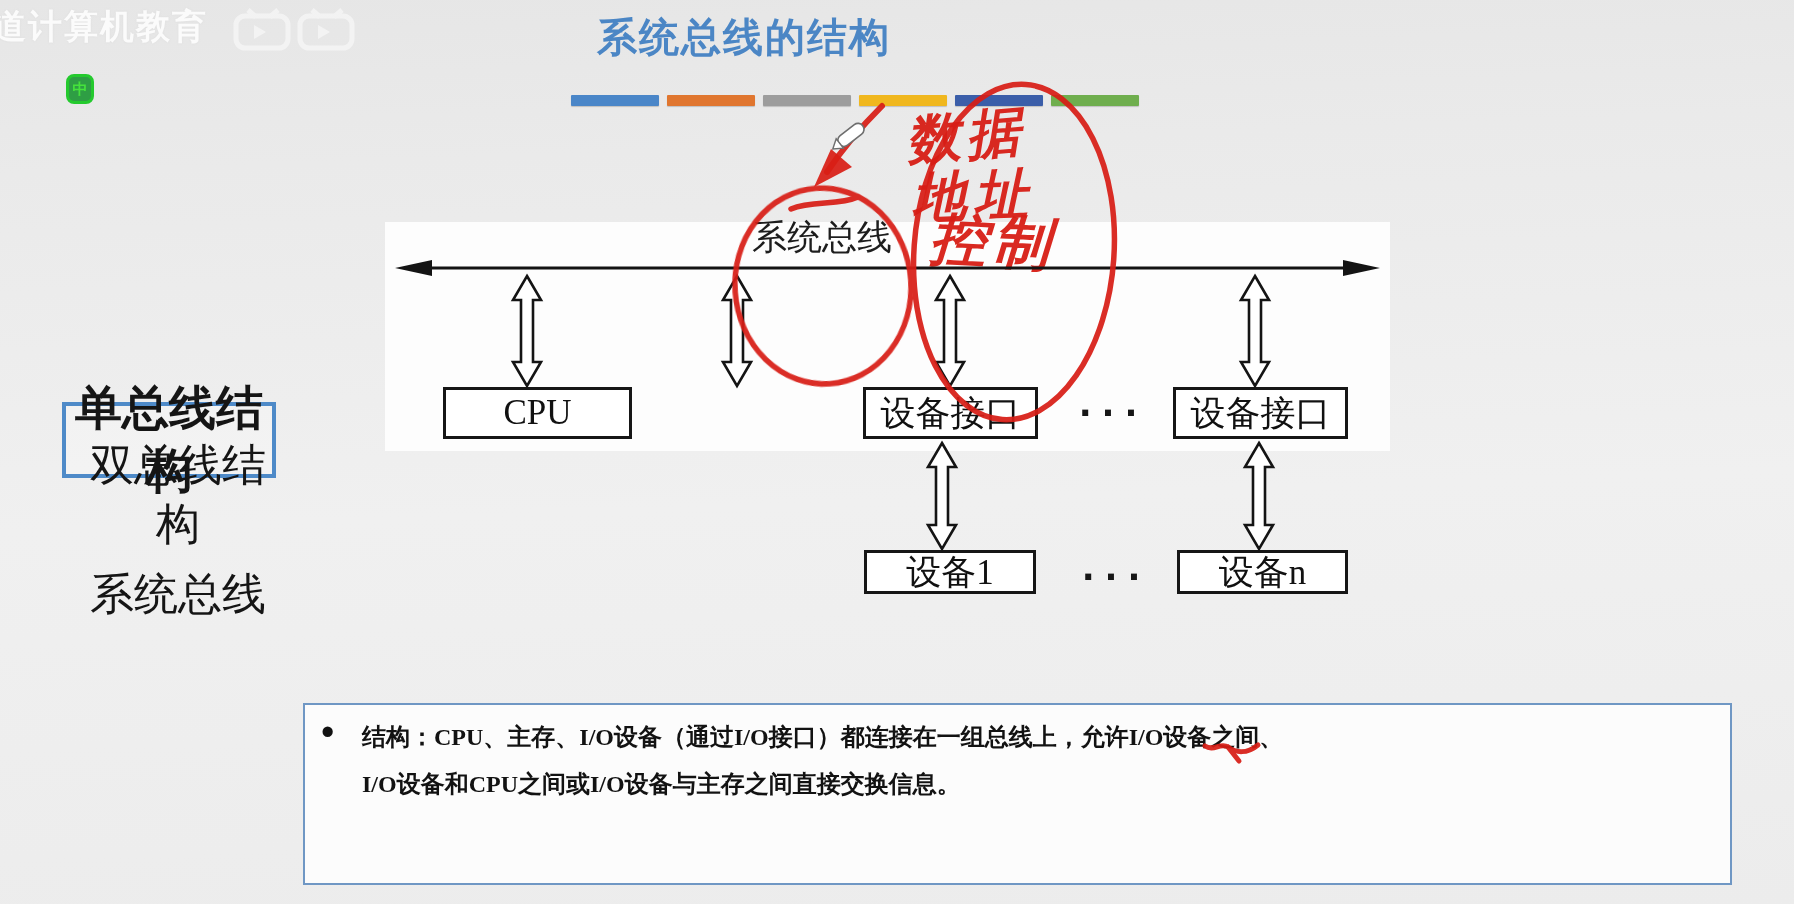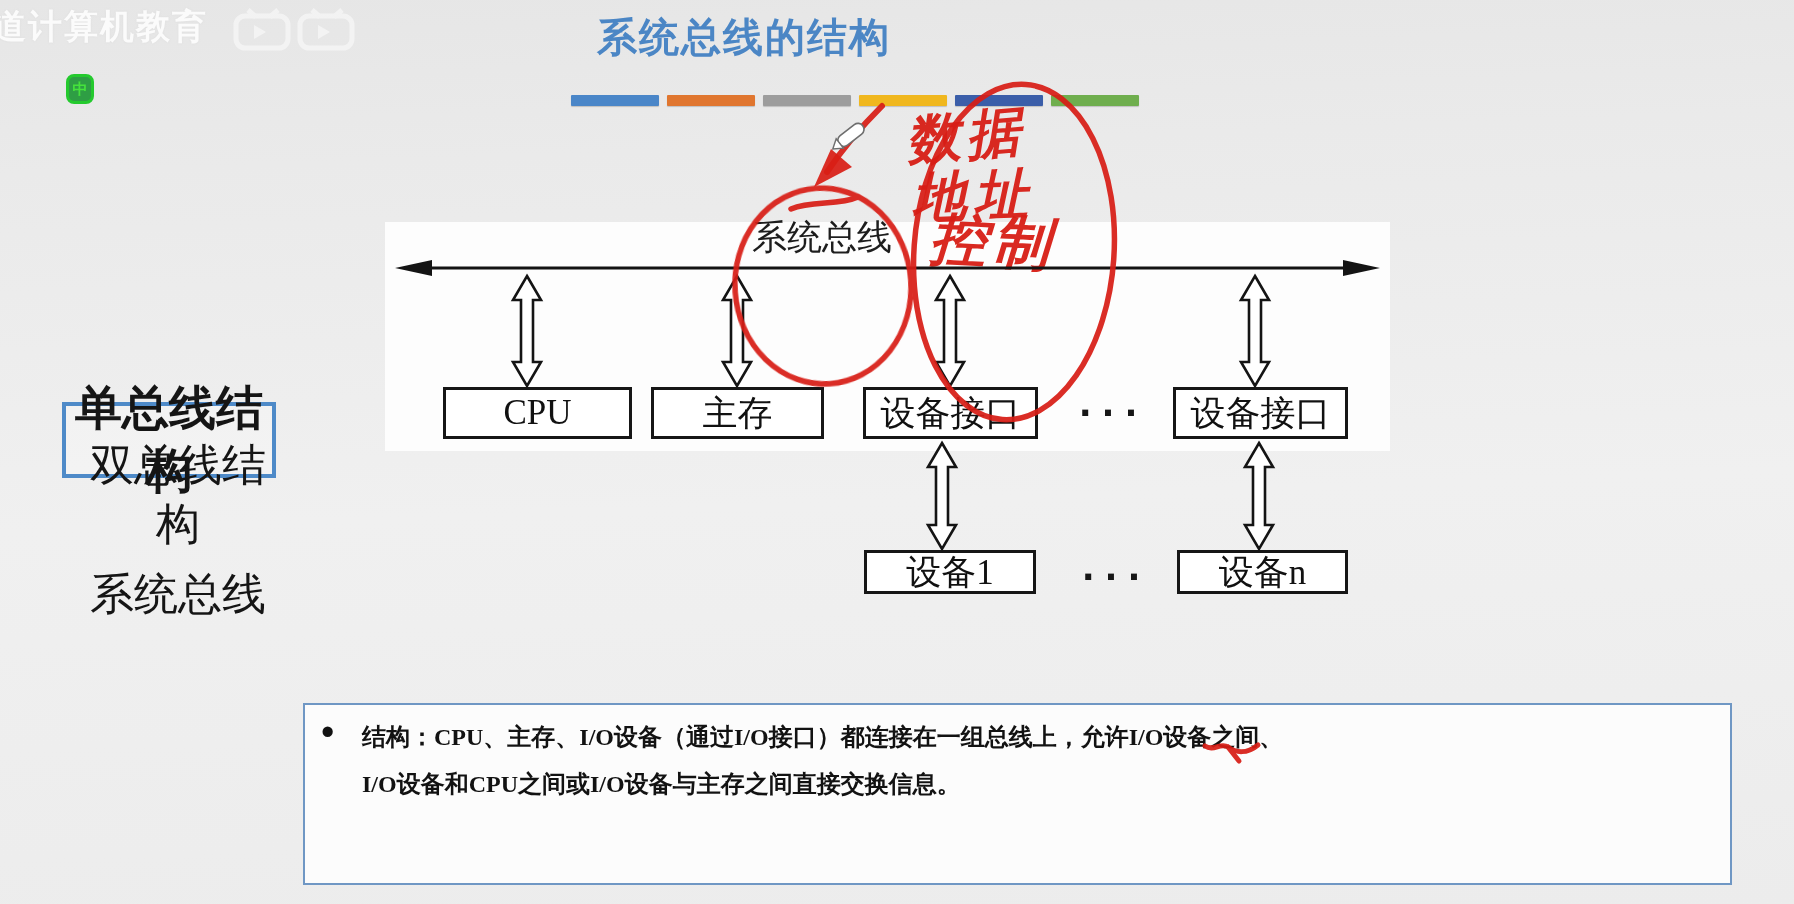--- a/index.html
+++ b/index.html
@@ -110,21 +110,20 @@
   <div class="abs bar bar5" style="background: rgb(111, 174, 78);"></div>
 
   <div class="abs side side-active">单总线结构</div>
   <div class="abs side side-plain side-2">双总线结构</div>
   <div class="abs side side-plain side-3">系统总线</div>
 
   <div class="abs panel"></div>
   <div class="abs buslabel">系统总线</div>
 
   <div class="abs dbox bx-cpu">CPU</div>
-  <div class="abs dbox bx-mem">主存</div>
   <div class="abs dbox bx-if1">设备接口</div>
   <div class="abs dots dots1">···</div>
   <div class="abs dbox bx-if2">设备接口</div>
 
   <div class="abs dbox row2 bx-dev1">设备1</div>
   <div class="abs dots dots2">···</div>
   <div class="abs dbox row2 bx-devn">设备n</div>
 
   <div class="abs ink ink-w1" style="color: rgb(216, 30, 22);">数据</div>
   <div class="abs ink ink-w2" style="color: rgb(216, 30, 22);">地址</div>

